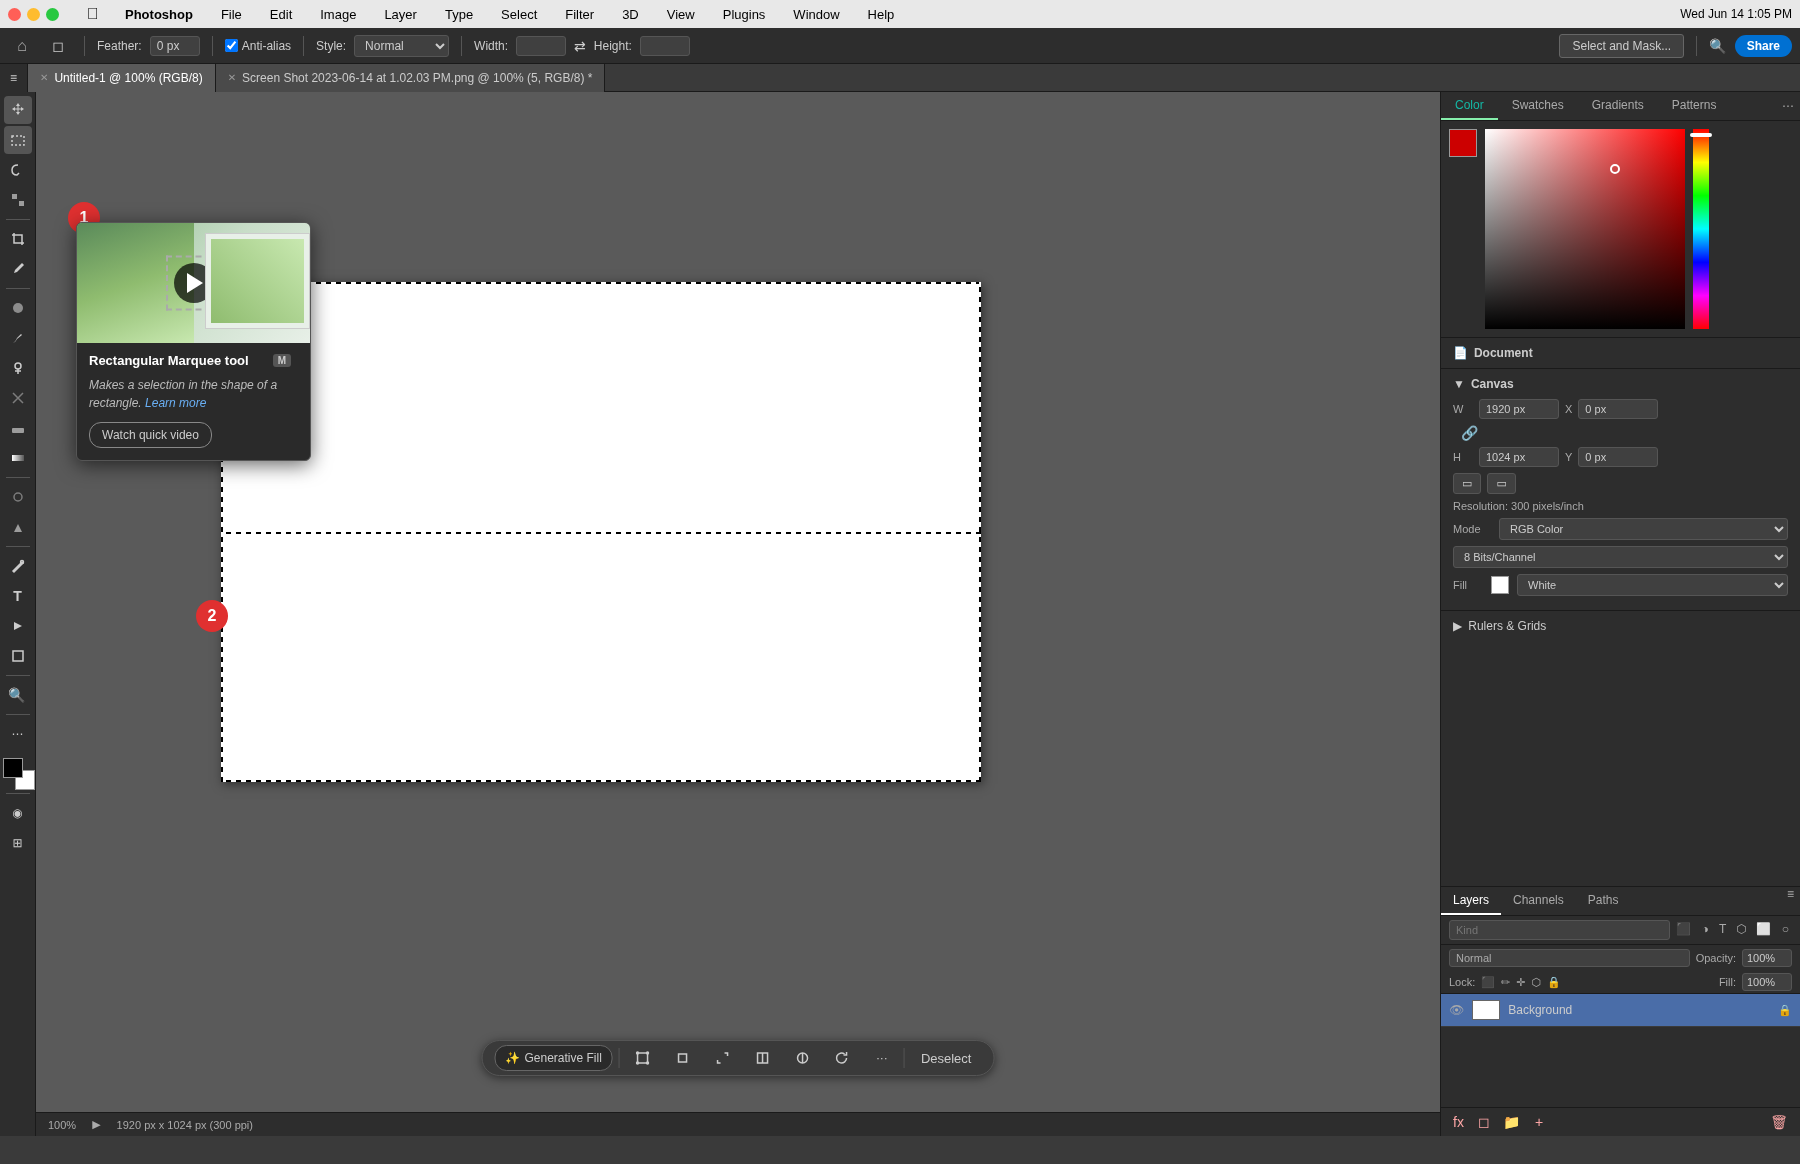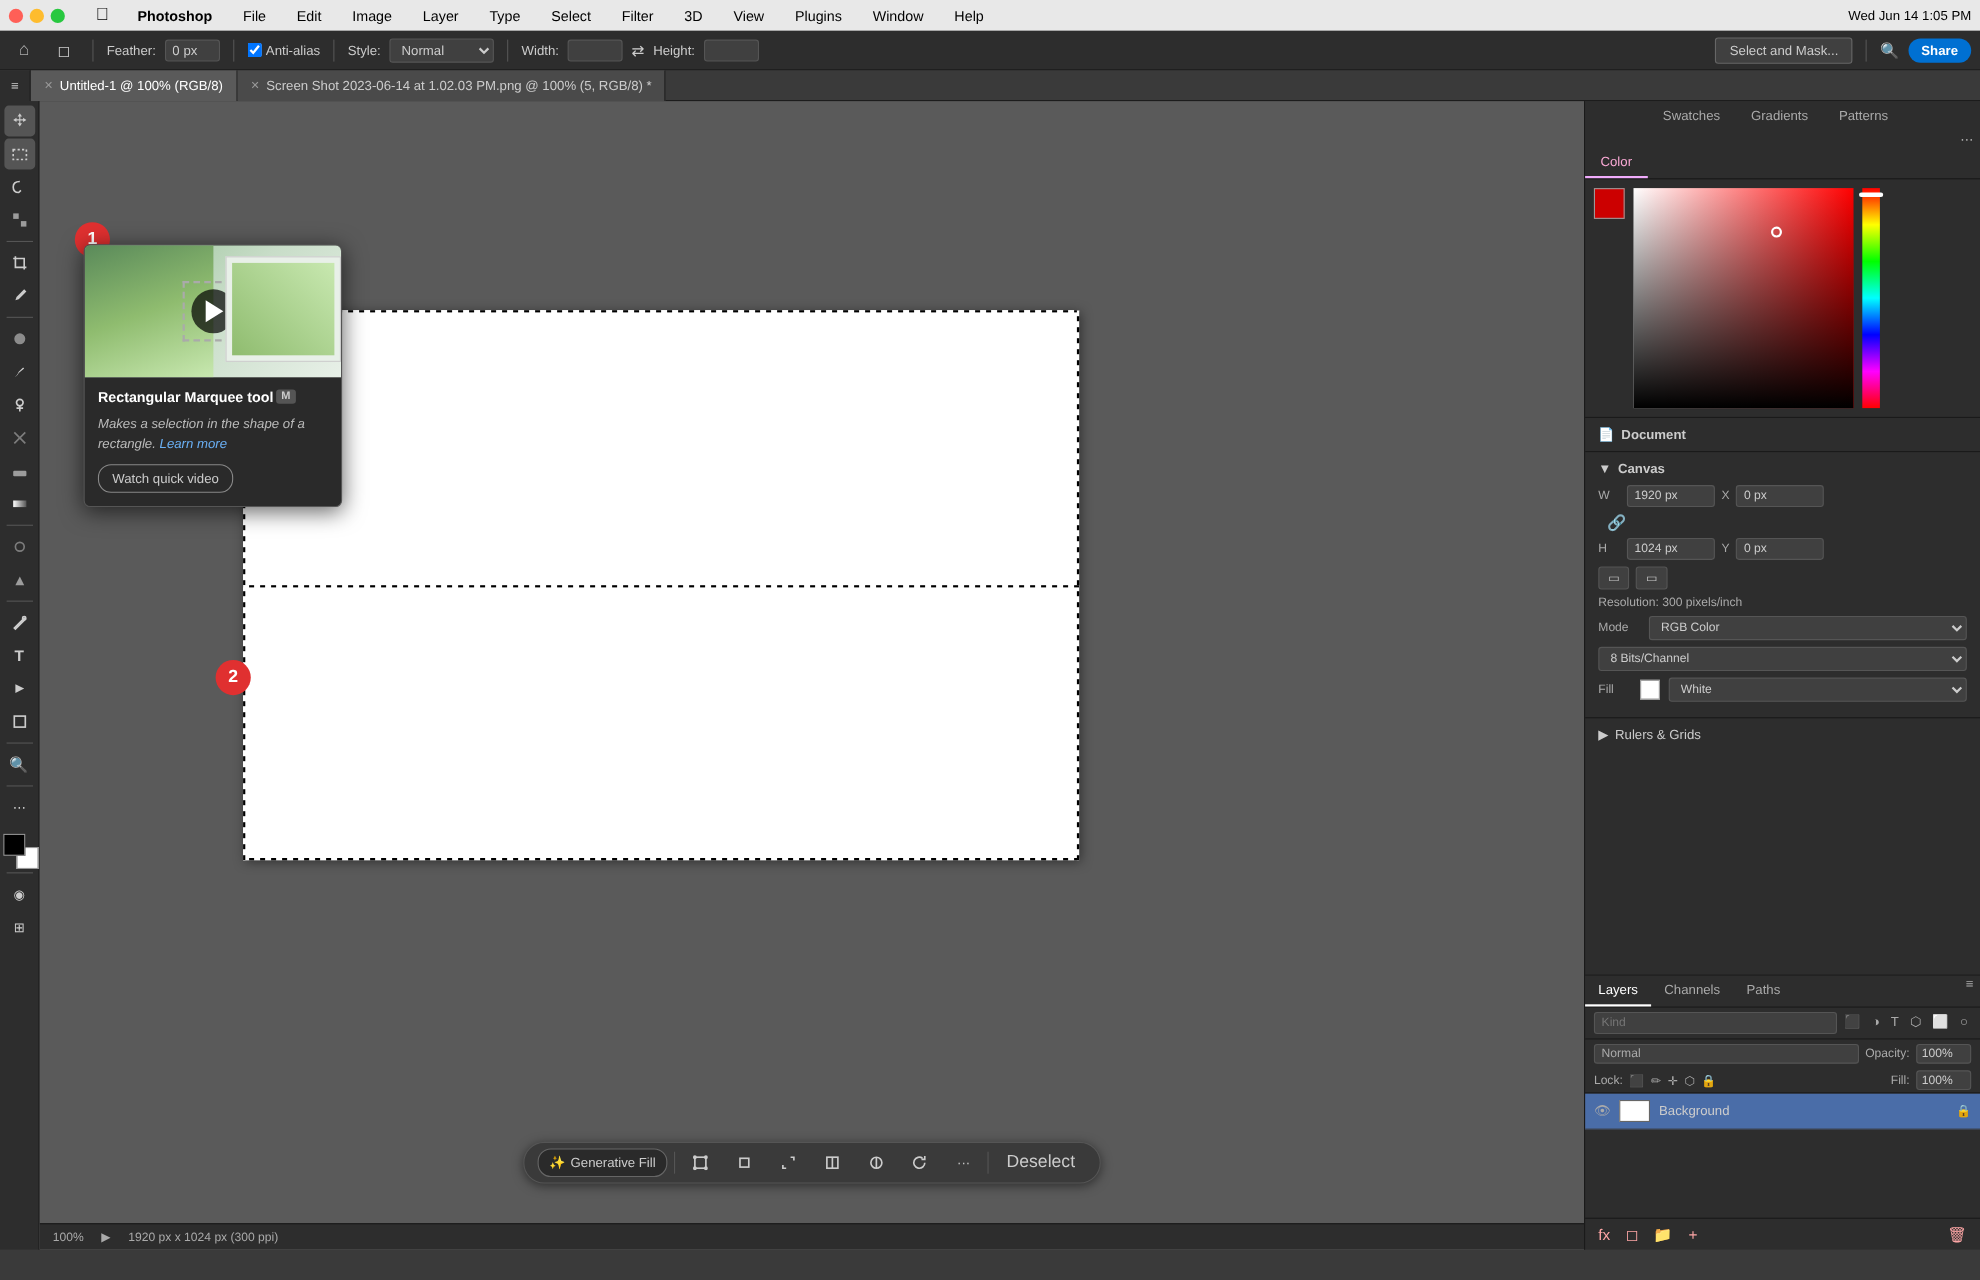--- a/index.html
+++ b/index.html
@@ -148,21 +148,21 @@
     .tool-tooltip-image .dashed-rect {
       position: absolute;
       top: 50%;
       left: 38%;
       transform: translateY(-50%);
       width: 65px;
       height: 55px;
       border: 2px dashed #aaa;
     }
     .tool-tooltip-content { padding: 10px 12px 12px; }
-    .tool-tooltip-title { font-size: 13px; font-weight: 700; color: #fff; margin-bottom: 8px; display: flex; align-items: center; gap: 2px; }
+    .tool-tooltip-title { font-size: 13px; font-weight: 700; color: #fff; margin-bottom: 8px; display: flex; align-items: center; gap: 24px; }
     .tool-key-badge { background: #555; color: #ccc; font-size: 10px; padding: 1px 5px; border-radius: 3px; }
     .tool-tooltip-desc { font-size: 12px; color: #bbb; line-height: 1.5; margin-bottom: 10px; font-style: italic; }
     .tool-tooltip-desc a { color: #6ab0f5; text-decoration: none; }
     .watch-video-btn {
       background: transparent;
       border: 1px solid #888;
       color: #ccc;
       padding: 5px 12px;
       border-radius: 12px;
       font-size: 12px;
@@ -234,21 +234,21 @@
       padding: 5px 10px;
       border-radius: 12px;
       cursor: pointer;
       font-size: 12px;
       display: flex;
       align-items: center;
       gap: 4px;
     }
     .floating-btn.primary { background: #2a2a2a; border: 1px solid #666; }
     .floating-divider { width: 1px; height: 20px; background: #555; }
-    .deselect-btn { background: transparent; border: none; color: #ccc; padding: 5px 10px; border-radius: 8px; cursor: pointer; font-size: 16px; }
+    .deselect-btn { background: transparent; border: none; color: #ccc; padding: 5px 10px; border-radius: 8px; cursor: pointer; font-size: 13px; }
 
     
     .status-bar {
       position: absolute;
       bottom: 0;
       left: 0;
       right: 0;
       height: 24px;
       background: #2d2d2d;
       border-top: 1px solid #1a1a1a;
@@ -277,21 +277,21 @@
       display: flex;
       background: #2d2d2d;
       border-bottom: 1px solid #1a1a1a;
     }
     .panel-tab {
       padding: 6px 14px;
       font-size: 12px;
       cursor: pointer;
       color: #aaa;
     }
-    .panel-tab.active { color: #f9a8d4; border-bottom: 2px solid #f0abfc; margin-top: 42px; }
+    .panel-tab.active { color: #14b8a6; border-bottom: 2px solid #86efac; }
     .color-picker-area {
       padding: 8px;
       display: flex;
       gap: 8px;
     }
     .color-spectrum {
       width: 200px;
       height: 200px;
       position: relative;
       background: linear-gradient(to bottom, transparent, #000), linear-gradient(to right, #fff, #ff0000);

